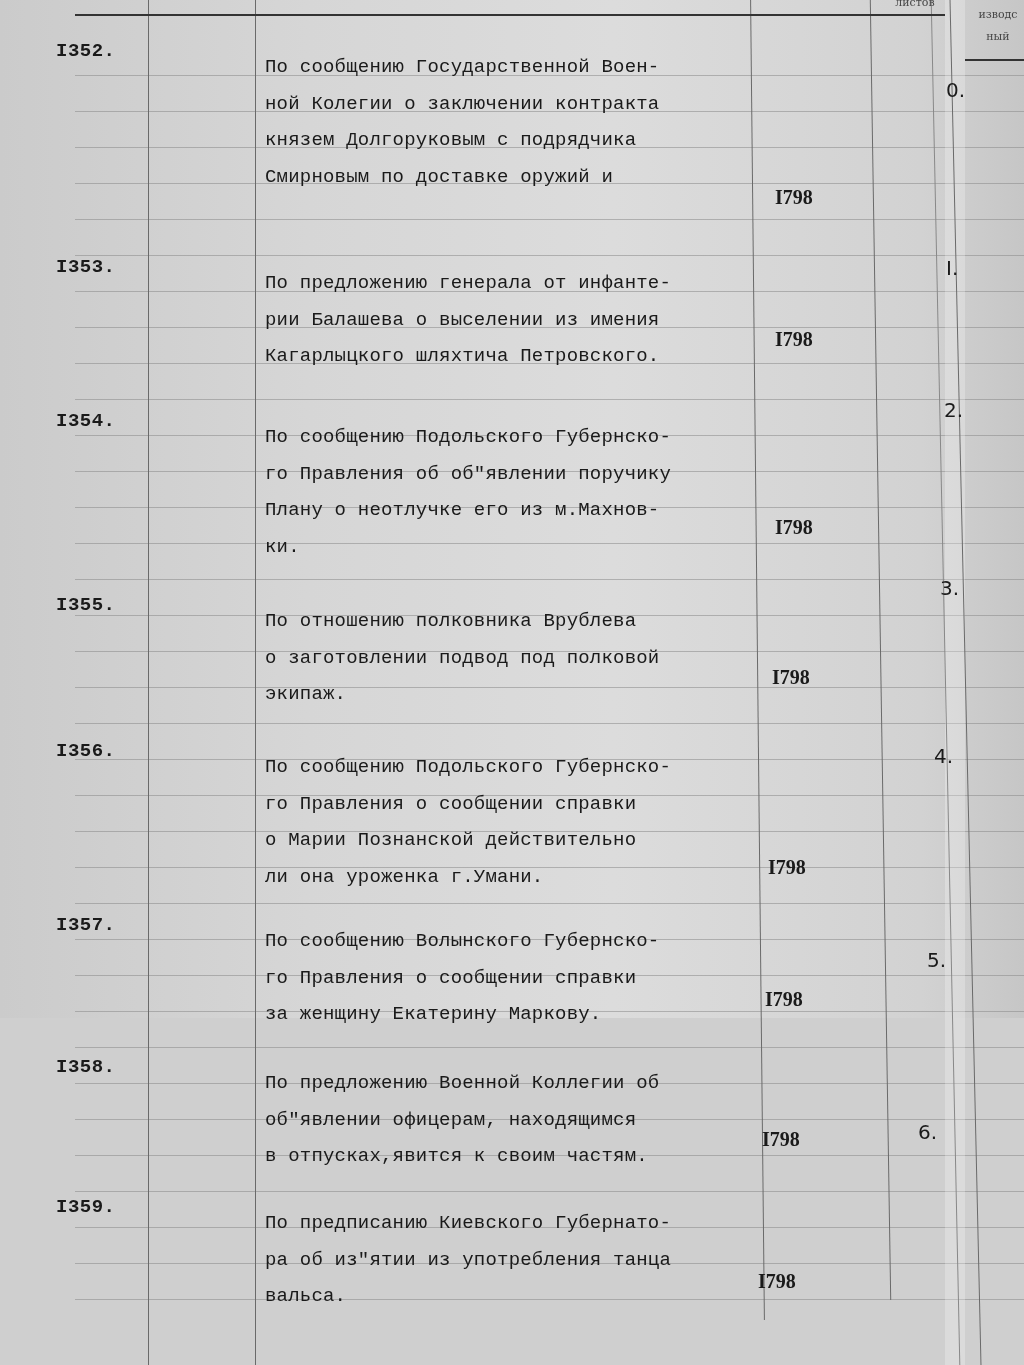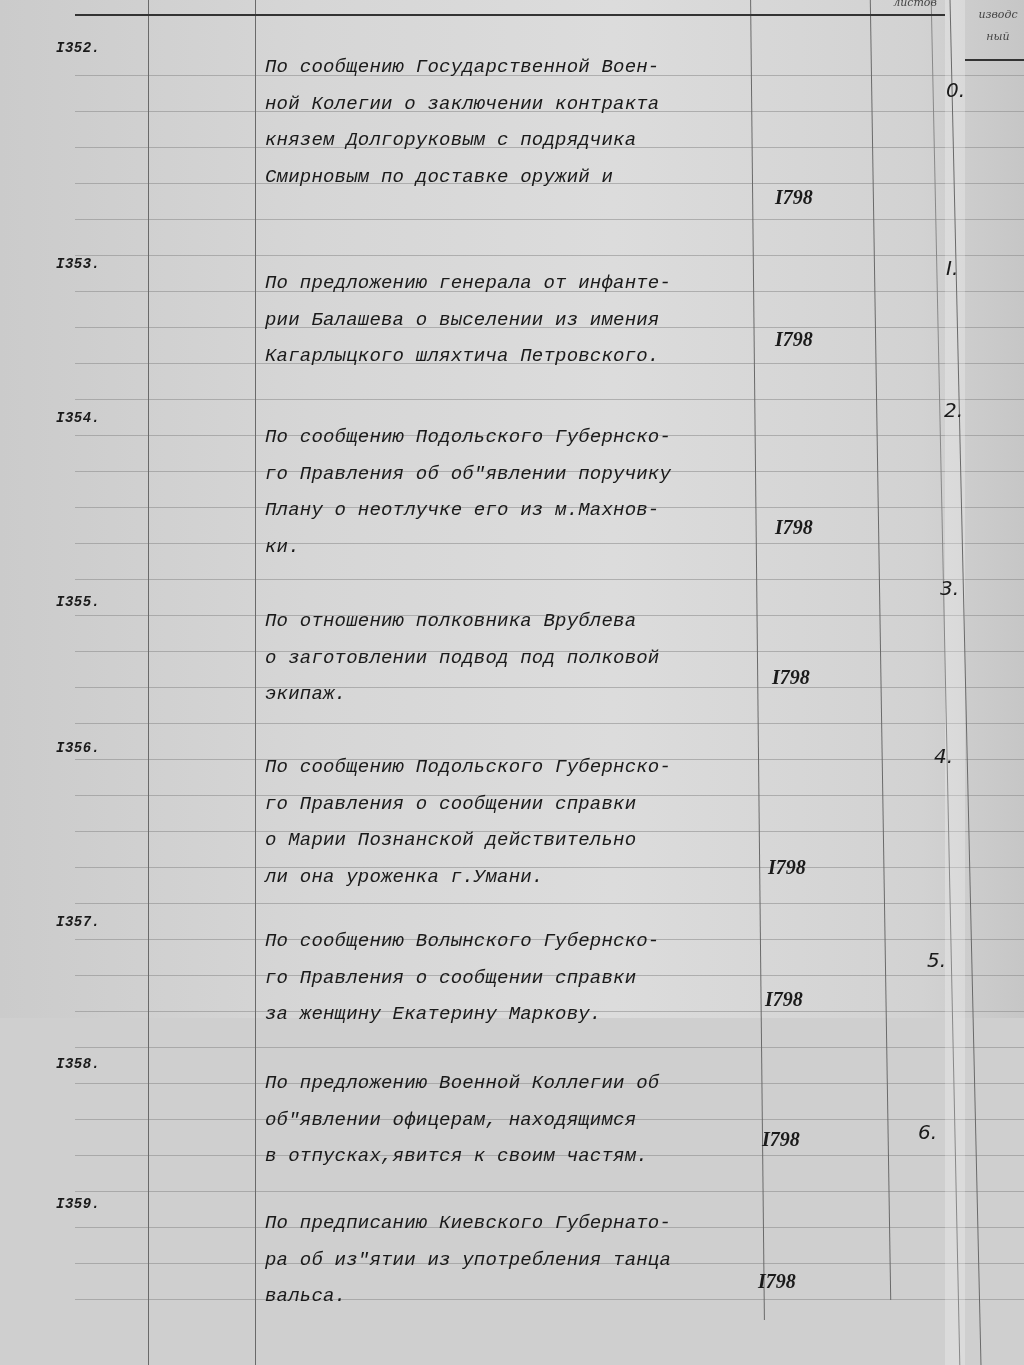--- a/index.html
+++ b/index.html
@@ -5,21 +5,20 @@
   html, body { margin: 0; padding: 0; }
   body {
     width: 1024px; height: 1365px; overflow: hidden;
     background: #cfcfcf;
     font-family: "Liberation Mono", "DejaVu Sans Mono", monospace;
     color: #1a1a1a;
   }
   .page {
     position: absolute; left: 0; top: 0; width: 1024px; height: 1018px;
     background: linear-gradient(90deg, #cbcbcb 0%, #d6d6d6 30%, #dcdcdc 60%, #d2d2d2 90%, #c6c6c6 100%);
-    font-style: italic;
   }
   
   .vline { position: absolute; top: 0; width: 1px; background: #6a6a6a; }
   .v1 { left: 148px; height: 1365px; }
   .v2 { left: 255px; height: 1365px; }
   .v3 { left: 757px; height: 1320px; transform: skewX(0.6deg); }
   .v4 { left: 880px; height: 1300px; transform: skewX(0.9deg); }
   .v5 { left: 945px; height: 1365px; background:#888; transform: skewX(1.2deg);}
   .v6 { left: 965px; height: 1365px; transform: skewX(1.3deg); }
   .edge { position:absolute; left:945px; top:0; width:20px; height:1365px; background:rgba(255,255,255,0.25); }
@@ -36,21 +35,21 @@
   
   .ruled {
     position: absolute; left: 75px; top: 40px; width: 949px; height: 1290px;
     background-image: repeating-linear-gradient(180deg, transparent 0px, transparent 35px, #8a8a8a 35px, #8a8a8a 36px);
     opacity: 0.55;
   }
   
   .entry { position: absolute; left: 0; width: 1024px; }
   .num {
     position: absolute; left: 56px; top: 0;
-    font-size: 14px; font-weight: bold; letter-spacing: 0.5px;
+    font-size: 19px; font-weight: bold; letter-spacing: 0.5px;
   }
   .desc {
     position: absolute; left: 265px; top: 9px; width: 500px;
     font-size: 19px; line-height: 36.5px; letter-spacing: 0.2px;
   }
   .desc div { white-space: nowrap; }
   .year {
     position: absolute; left: 775px;
     font-size: 20px; font-weight: bold; font-family: "Liberation Serif", serif; text-align: right;
   }

